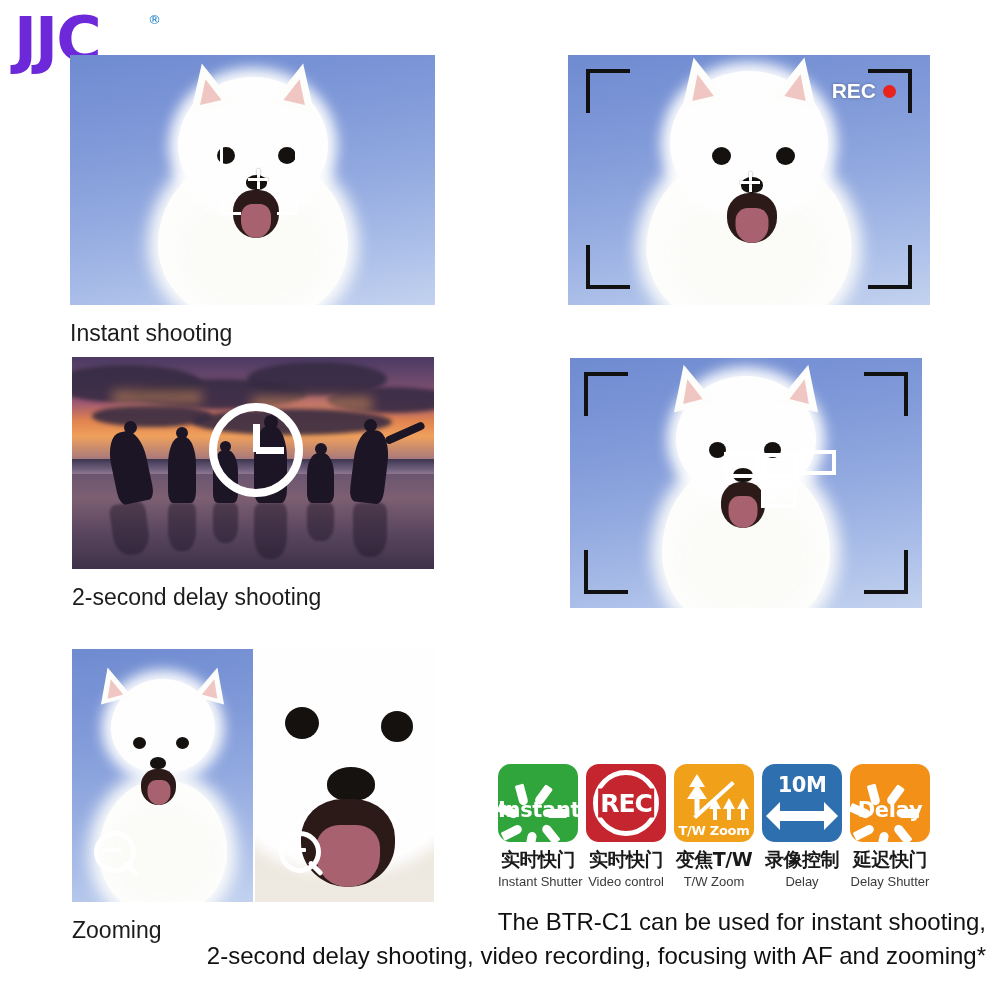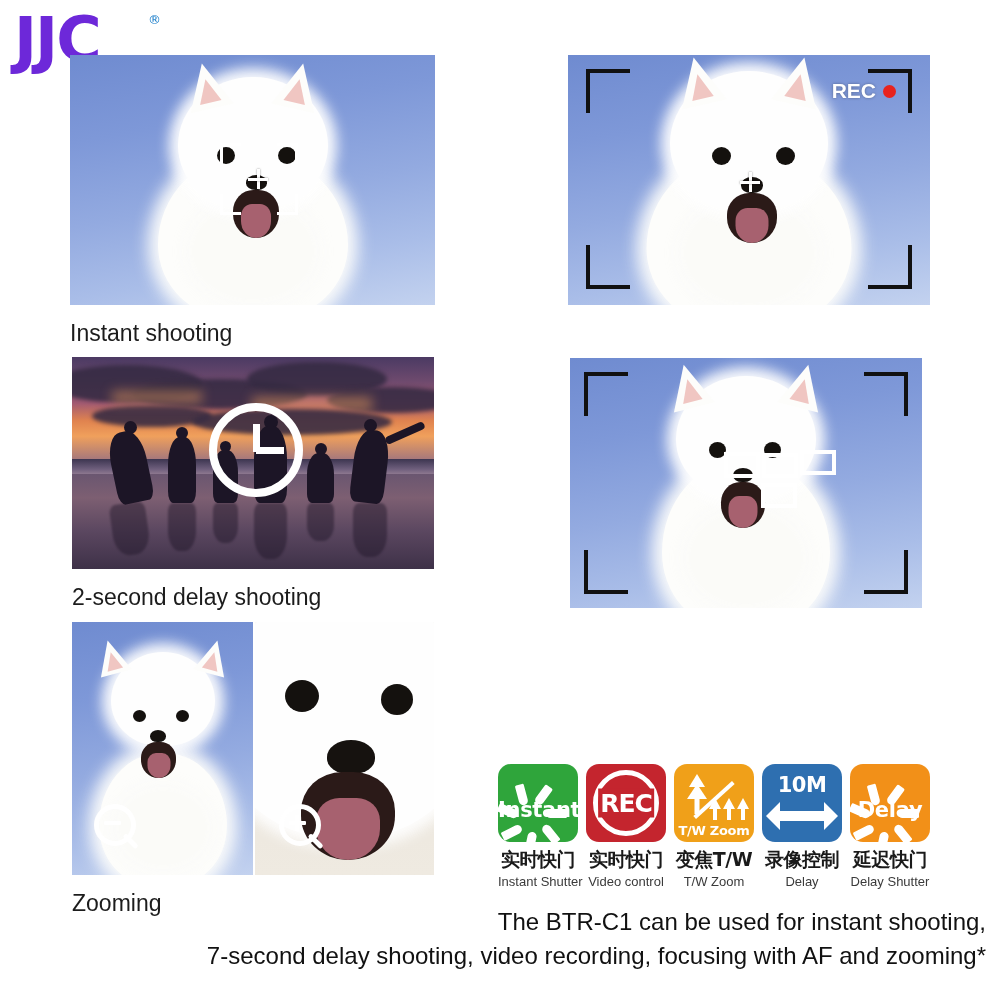--- a/index.html
+++ b/index.html
@@ -394,21 +394,21 @@
       <div class="vf-corner vf-bl blk" style="left:14px; bottom:14px;"></div>
       <div class="vf-corner vf-br blk" style="right:14px; bottom:14px;"></div>
 
       <div class="af-box" style="left:154px; top:94px; width:28px; height:18px;"></div>
       <div class="af-box" style="left:192px; top:95px; width:28px; height:17px;"></div>
       <div class="af-box" style="left:230px; top:92px; width:28px; height:17px;"></div>
       <div class="af-box" style="left:191px; top:125px; width:28px; height:17px;"></div>
     </div>
   </div>
 
-  <div class="panel" style="left:72px; top:622px;">
+  <div class="panel" style="left:72px; top:649px;">
     <div class="shot" style="width:362px; height:253px;">
 
       <div style="position:absolute; left:0; top:0; width:181px; height:100%; overflow:hidden;">
         <div class="sky"></div>
         <div class="pup">
           <div class="body" style="width:128px; height:132px; bottom:-10px;"></div>
           <div class="chest" style="width:86px; height:74px; bottom:10px;"></div>
           <div class="head" style="width:104px; height:94px; top:30px;"></div>
           <div class="ear" style="left:24px; top:18px; border-width:0 16px 34px 16px; transform:rotate(-15deg);">
             <div class="inner" style="left:-8px; top:12px; border-width:0 8px 18px 8px;"></div>
@@ -533,16 +533,16 @@
         </div>
         <div class="tile-word">Delay</div>
       </div>
       <div class="cn">延迟快门</div>
       <div class="en">Delay Shutter</div>
     </div>
   </div>
 
   <div id="desc">
     <div>The BTR-C1 can be used for instant shooting,</div>
-    <div>7-second delay shooting, video recording, focusing with AF and zooming*</div>
+    <div>2-second delay shooting, video recording, focusing with AF and zooming*</div>
   </div>
 
 </div>
 
 </body></html>

